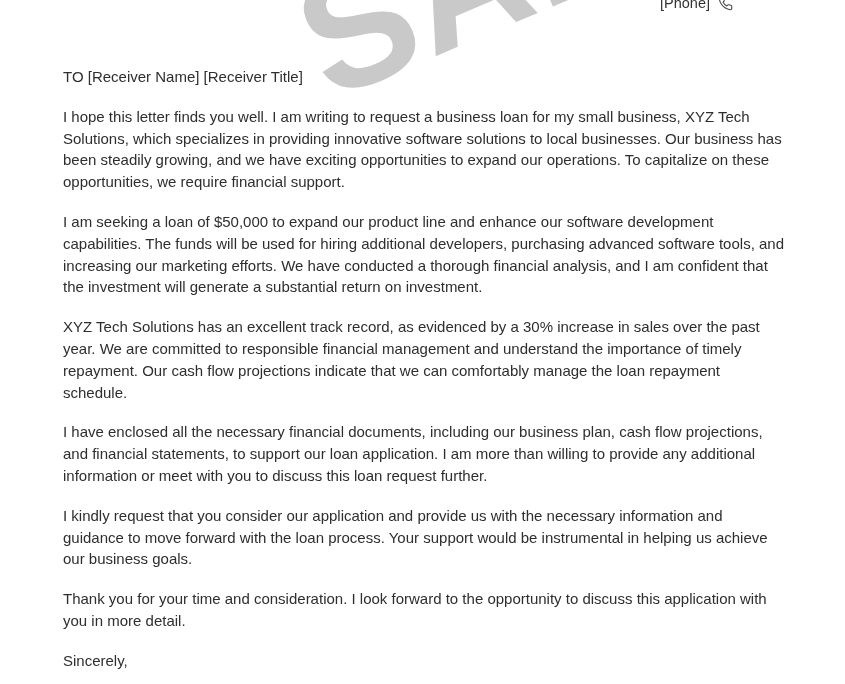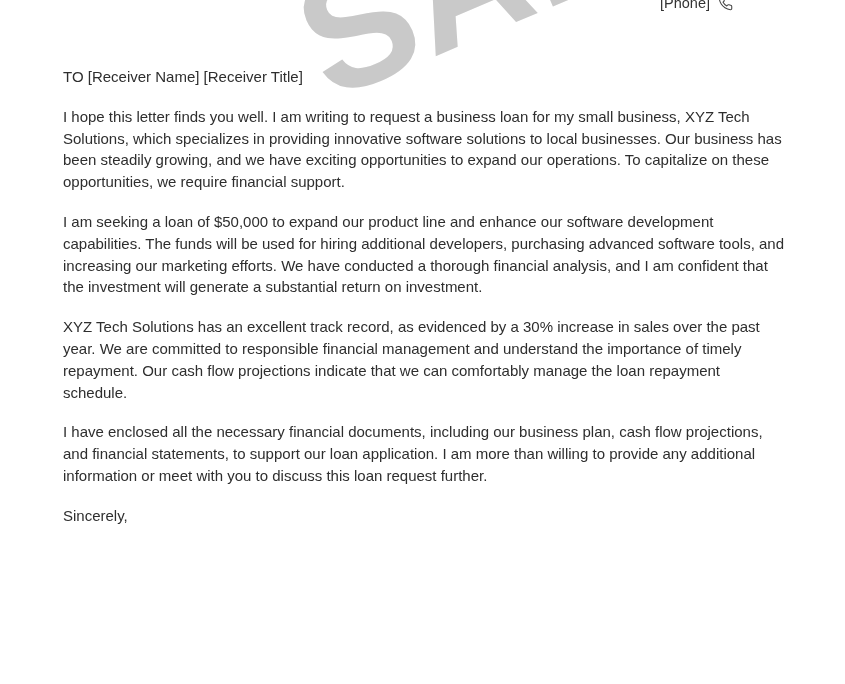--- a/index.html
+++ b/index.html
@@ -91,16 +91,18 @@
       </svg>
     </span>
   </div>
 
   <div class="content">
     <p>TO [Receiver Name] [Receiver Title]</p>
     <p>I hope this letter finds you well. I am writing to request a business loan for my small business, XYZ Tech Solutions, which specializes in providing innovative software solutions to local businesses. Our business has been steadily growing, and we have exciting opportunities to expand our operations. To capitalize on these opportunities, we require financial support.</p>
     <p>I am seeking a loan of $50,000 to expand our product line and enhance our software development capabilities. The funds will be used for hiring additional developers, purchasing advanced software tools, and increasing our marketing efforts. We have conducted a thorough financial analysis, and I am confident that the investment will generate a substantial return on investment.</p>
     <p>XYZ Tech Solutions has an excellent track record, as evidenced by a 30% increase in sales over the past year. We are committed to responsible financial management and understand the importance of timely repayment. Our cash flow projections indicate that we can comfortably manage the loan repayment schedule.</p>
     <p>I have enclosed all the necessary financial documents, including our business plan, cash flow projections, and financial statements, to support our loan application. I am more than willing to provide any additional information or meet with you to discuss this loan request further.</p>
+    <p>I kindly request that you consider our application and provide us with the necessary information and guidance to move forward with the loan process. Your support would be instrumental in helping us achieve our business goals.</p>
+    <p>Thank you for your time and consideration. I look forward to the opportunity to discuss this application with you in more detail.</p>
     <p>Sincerely,</p>
   </div>
 
 </div>
 
 </body></html>

